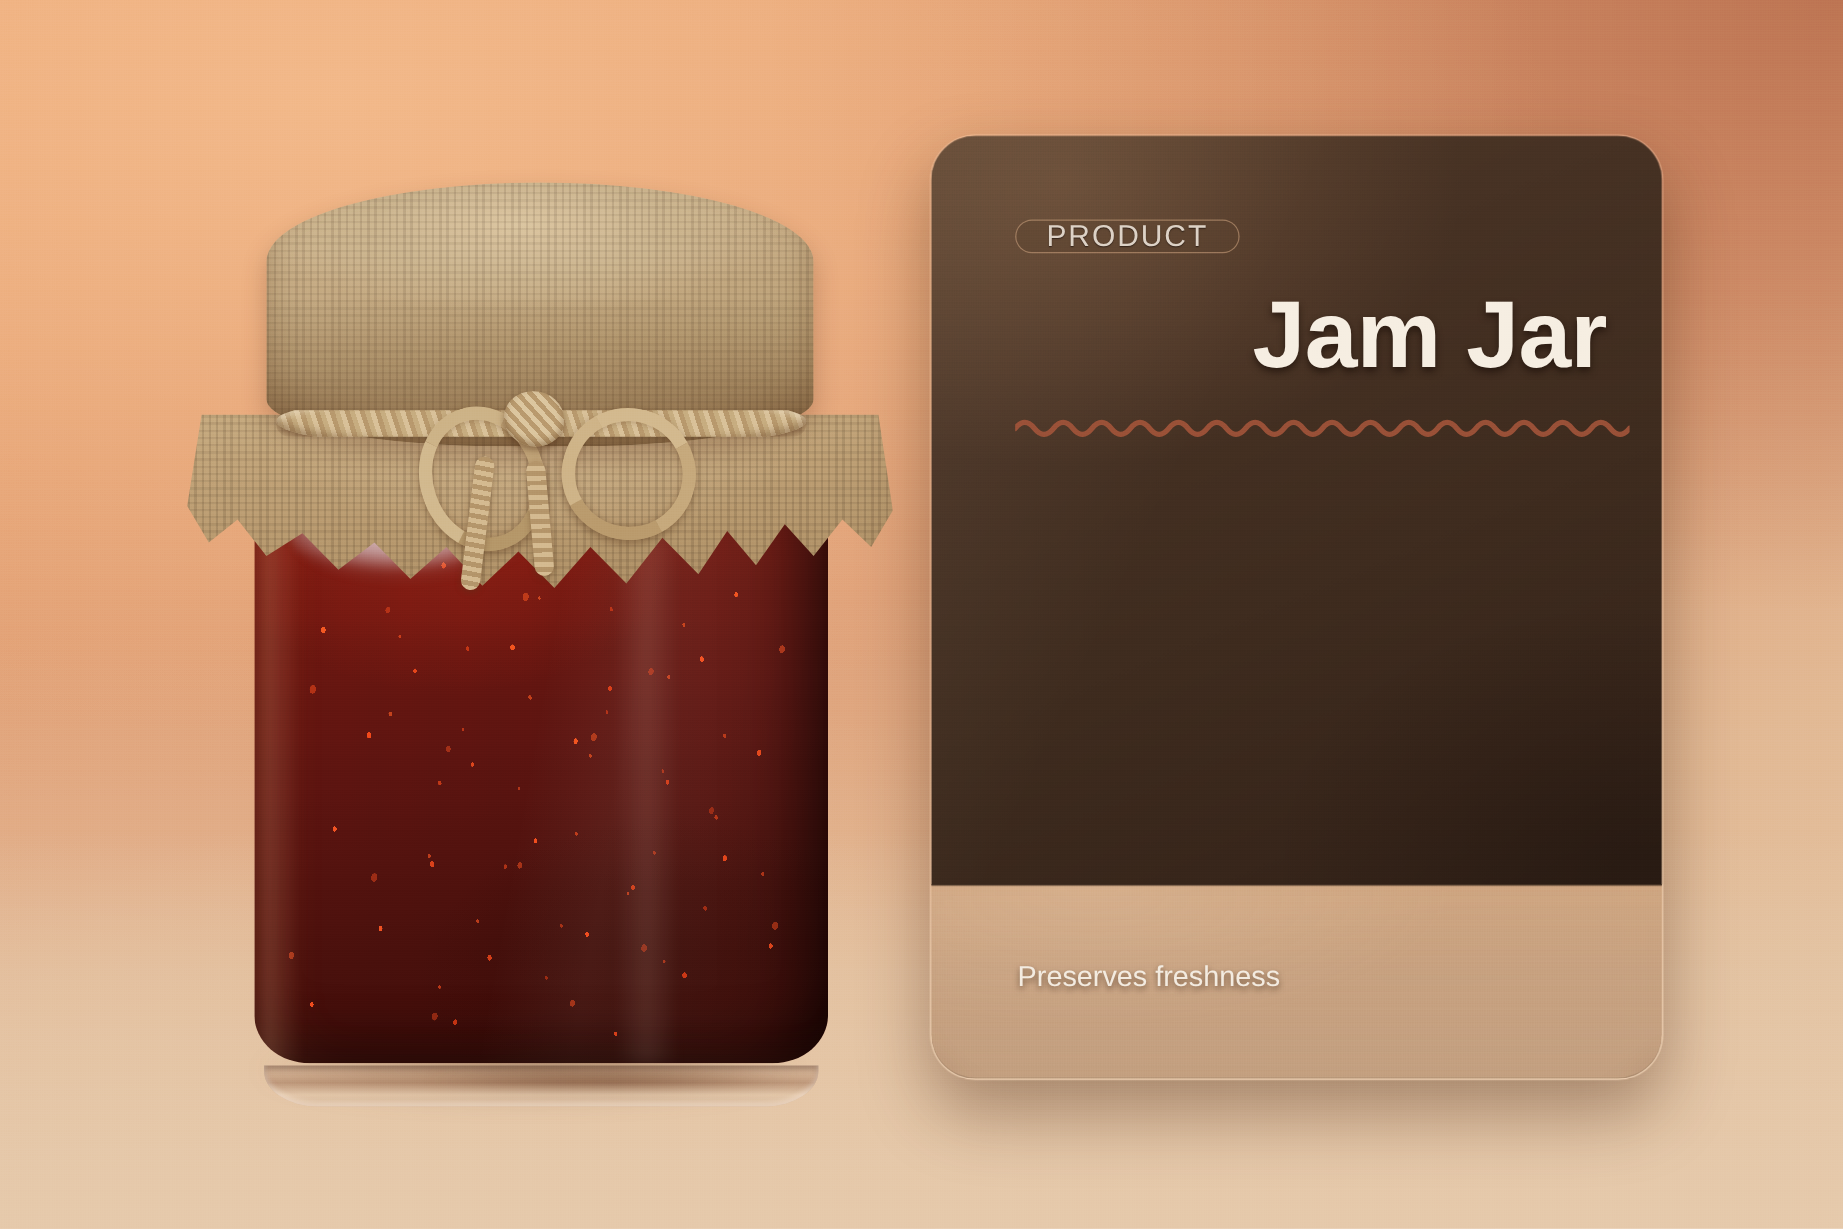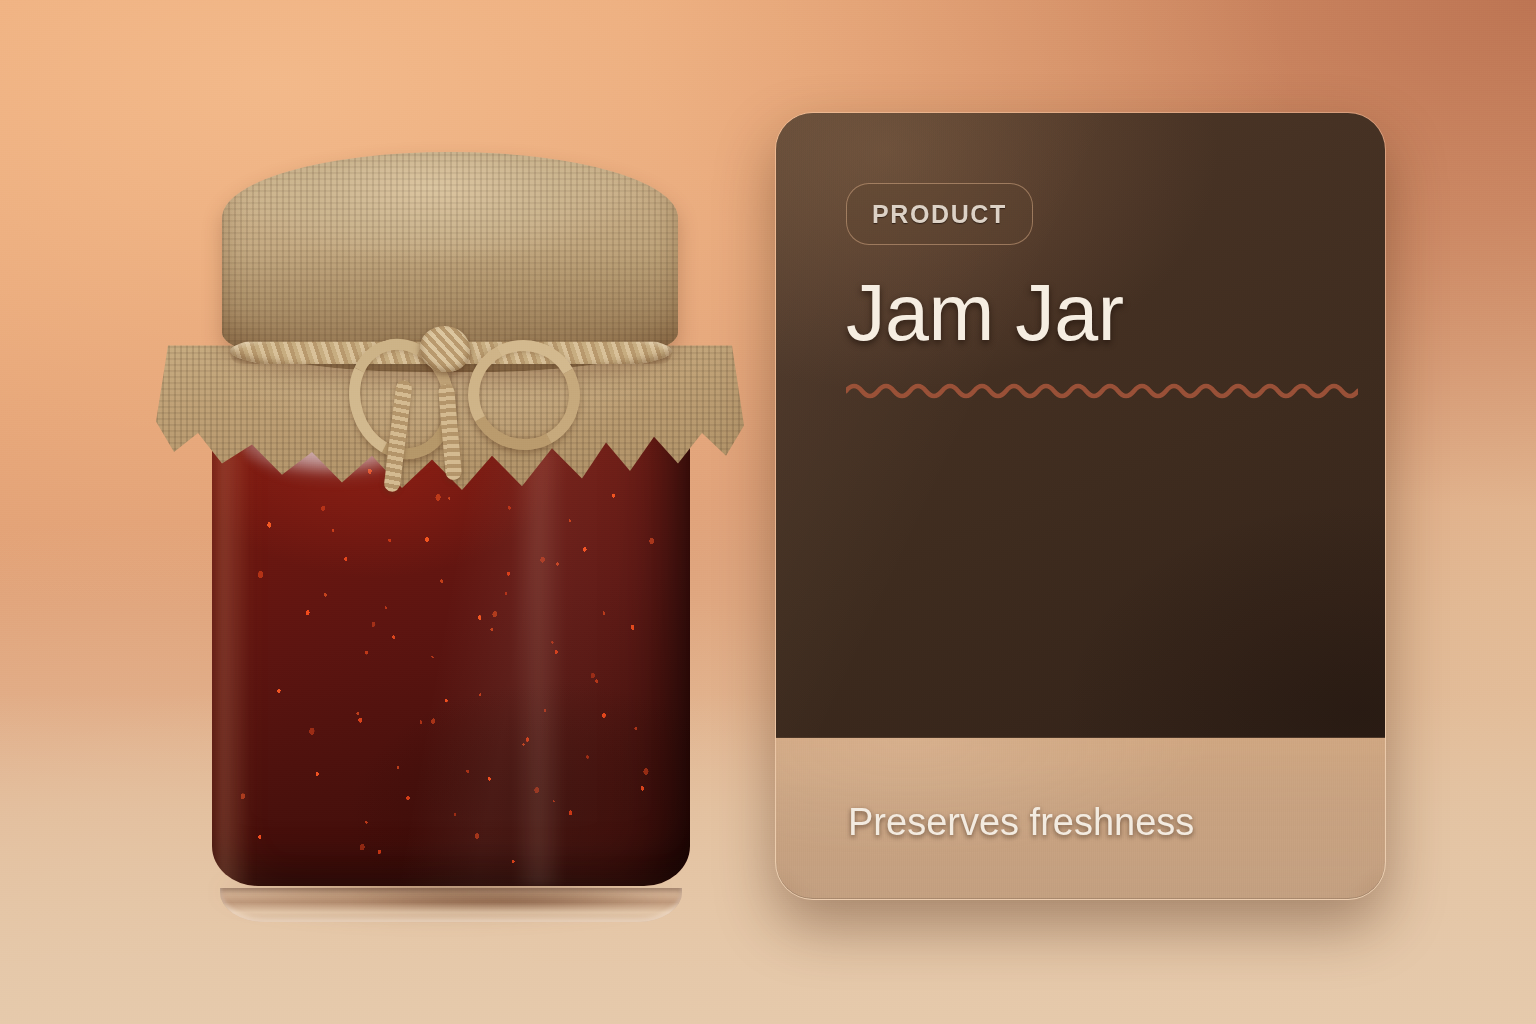--- a/index.html
+++ b/index.html
@@ -243,33 +243,34 @@
       repeating-linear-gradient(0deg, rgba(255,255,255,0.06) 0 1px, rgba(0,0,0,0.06) 1px 2px),
       repeating-linear-gradient(90deg, rgba(255,255,255,0.05) 0 1px, rgba(0,0,0,0.05) 1px 2px);
   }
 
   
   .card-content {
     position:absolute; inset:0; padding:70px 46px 0 70px;
   }
   #product-badge {
     display:inline-flex; align-items:center; justify-content:center;
-    height:62px; padding:0 25px;
+    height:28px; padding:0 25px;
     border-radius:23px;
     border:1.4px solid rgba(212,168,132,0.55);
     background:rgba(92,66,48,0.34);
     color:#ddd2c6;
-    font-size:25px; font-weight:700; letter-spacing:1.6px;
+    font-size:25px; font-weight:400; letter-spacing:1.6px;
     text-shadow:0 1px 1px rgba(20,10,6,0.6);
   }
   #card-title {
     margin-top:28px;
-    font-size:79px; font-weight:400; line-height:1.02;
+    font-size:79px; font-weight:700; line-height:1.02;
     color:#f6eee2; letter-spacing:-0.5px;
     text-shadow:0 3px 6px rgba(26,14,8,0.65);
+    text-align:right;
   }
   #wave-divider {
     margin-top:26px; width:512px; height:22px; display:block;
     opacity:0.9;
   }
   #feature-list {
     margin-top:40px; list-style:none;
     width:500px;
   }
   #feature-list li {
@@ -281,21 +282,21 @@
     text-shadow:0 2px 4px rgba(26,14,8,0.6);
   }
   #feature-list li::before {
     content:""; position:absolute; left:7px; top:17px;
     width:10px; height:10px; border-radius:50%;
     background:#efe6da;
     box-shadow:0 1px 2px rgba(20,10,6,0.55);
   }
   #card-footnote {
     position:absolute; left:72px; top:688px;
-    font-size:38px; font-weight:400;
+    font-size:24px; font-weight:400;
     color:#f3ebe0;
     text-shadow:0 2px 5px rgba(38,20,10,0.55);
   }
 </style>
 </head>
 <body>
 
 <div id="scene">
 
   <div id="floor"></div>

